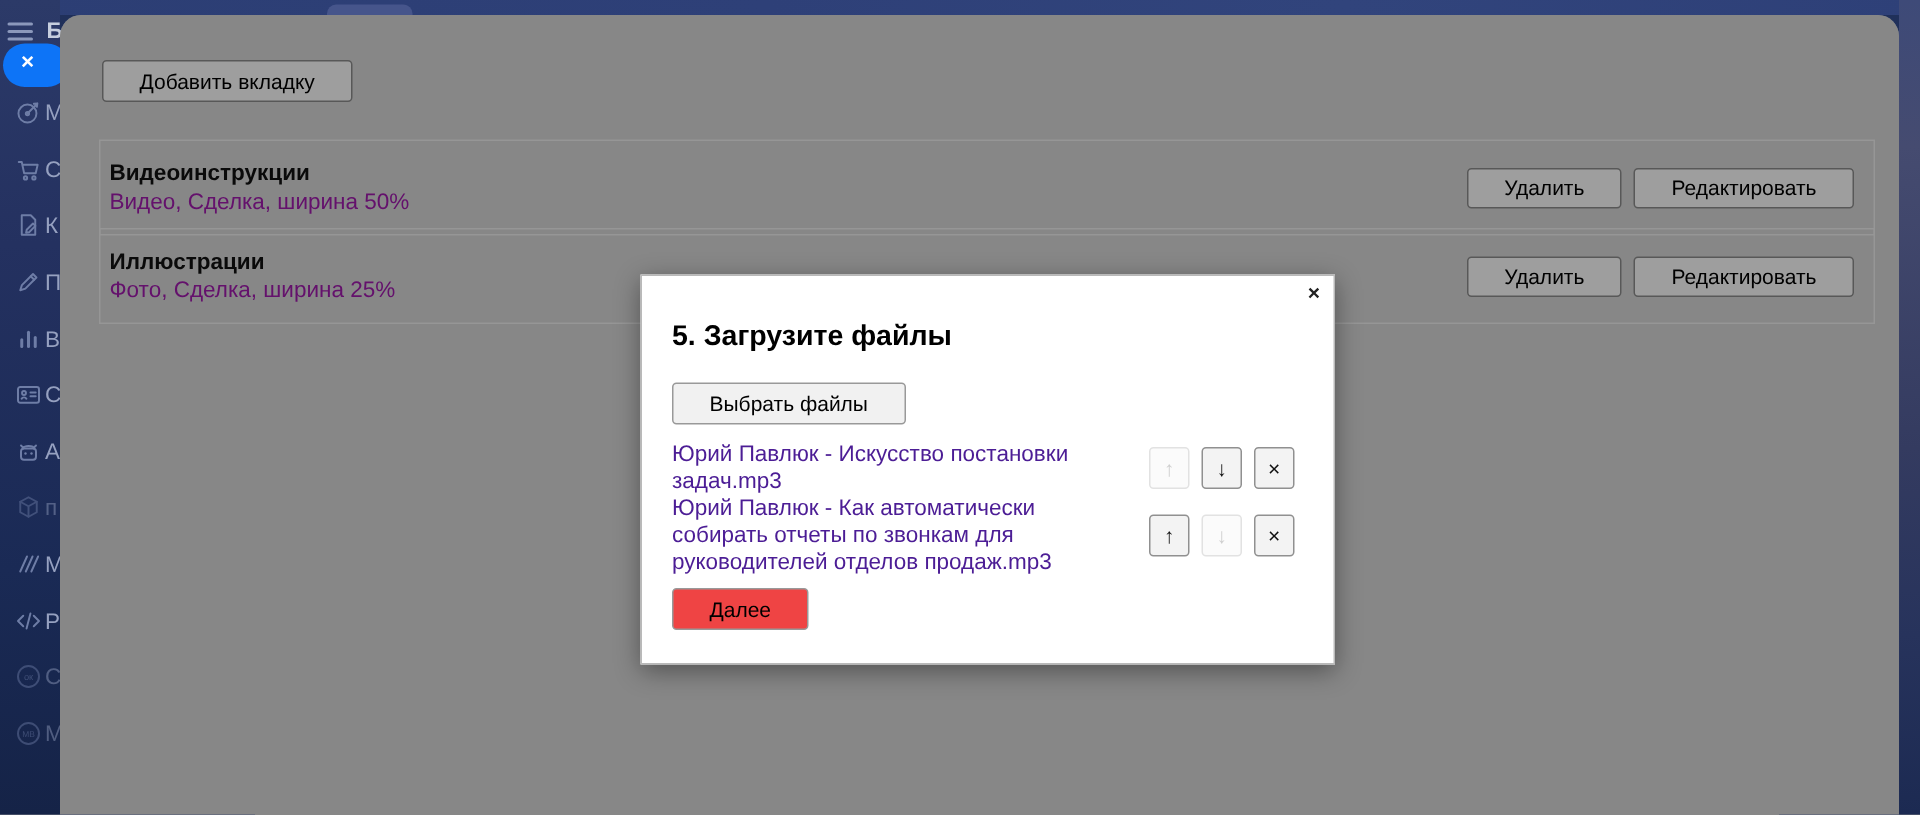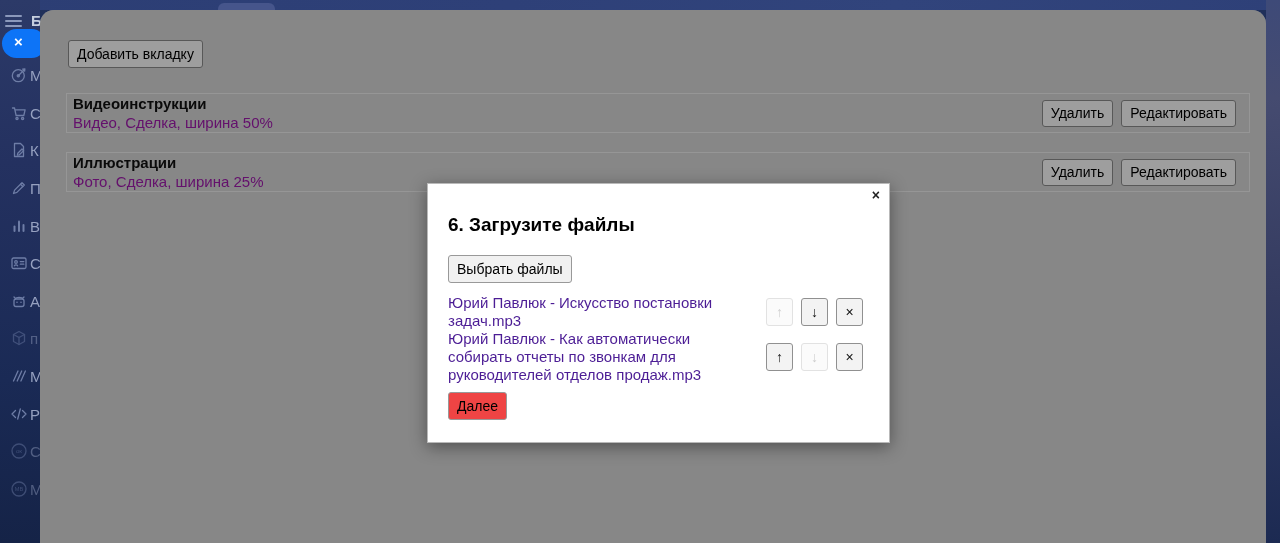--- a/index.html
+++ b/index.html
@@ -53,25 +53,25 @@
 
   
   .card {
     position:absolute; left:40px; top:10px; width:1226px; height:533px;
     background:#dadada; border-radius:14px 14px 0 0; z-index:3; overflow:hidden;
   }
   .btn {
     display:inline-flex; align-items:center; justify-content:center;
     font-family:"Liberation Sans", sans-serif;
     background:#fff; border:1px solid #8f8f8f; border-radius:3px;
-    color:#000; font-size:14px; height:28px; padding:0 8px; cursor:pointer;
+    color:#000; font-size:14px; height:28px; padding:0 24px; cursor:pointer;
   }
   .add-tab-btn { position:absolute; left:28px; top:30px; }
   .tab-row {
-    position:absolute; left:26px; width:1184px; height:40px;
+    position:absolute; left:26px; width:1184px; height:64px;
     border:1px solid #f2f2f2; display:flex; align-items:center; padding-left:6px;
   }
   .tab-row.r0 { top:83px; } .tab-row.r1 { top:142px; }
   .tab-title { font-size:15px; font-weight:700; color:#111; line-height:18px; }
   .tab-subtitle { font-size:15px; color:#a21caf; line-height:19px; }
   .tab-actions { margin-left:auto; margin-right:13px; display:flex; gap:8px; }
   .tab-actions .btn { height:27px; font-size:14px; }
 
   .dim-overlay {
     position:absolute; left:40px; top:10px; width:1226px; height:533px;
@@ -236,21 +236,21 @@
       <button class="btn">Удалить</button>
       <button class="btn">Редактировать</button>
     </div>
   </div>
 </div>
 
 <div class="dim-overlay"></div>
 
 <div class="modal">
   <div class="modal-close">×</div>
-  <div class="modal-title">6. Загрузите файлы</div>
+  <div class="modal-title">5. Загрузите файлы</div>
   <button class="btn choose-files-btn">Выбрать файлы</button>
 
   <div class="file-list">
     <div class="file-row">
       <div class="file-name">Юрий Павлюк - Искусство постановки задач.mp3</div>
       <div class="file-controls">
         <button class="sq-btn disabled">↑</button>
         <button class="sq-btn">↓</button>
         <button class="sq-btn">×</button>
       </div>

